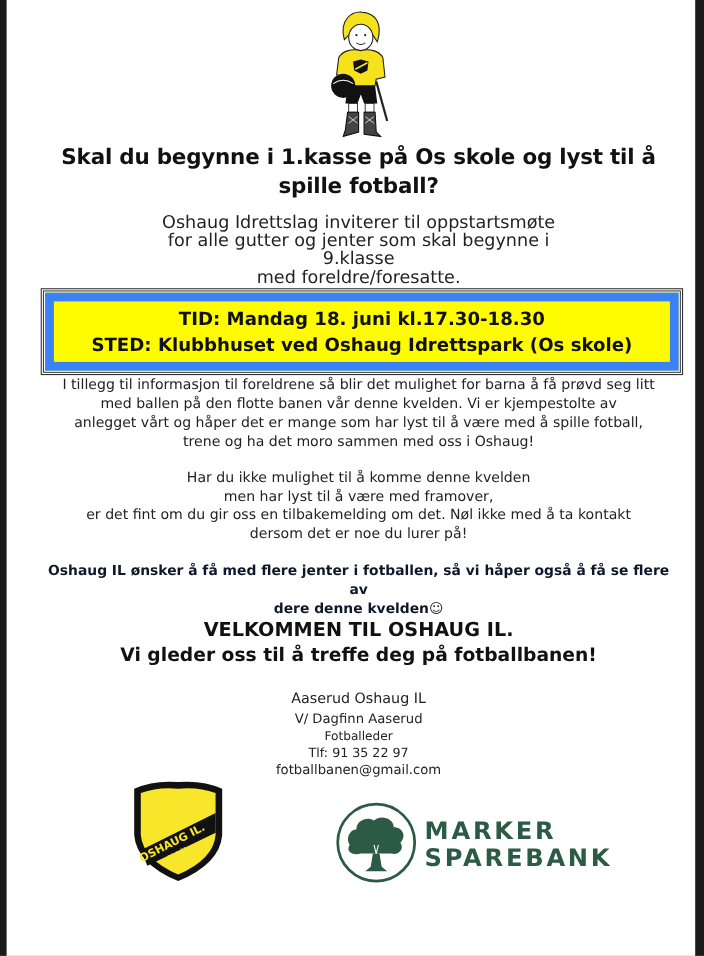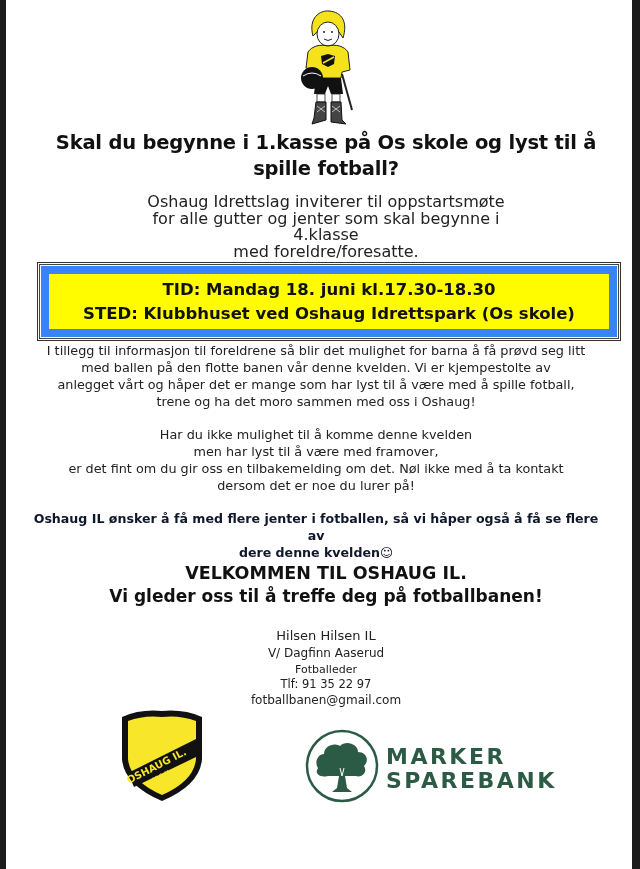--- a/index.html
+++ b/index.html
@@ -31,21 +31,21 @@
       border:8px solid #3b82f6;
       outline:1px solid #444; outline-offset:1px;
       box-shadow: 0 0 0 3px #fff, 0 0 0 4px #333;
     }
     .infobox .line {
       font-weight:bold; font-size:16.5px; line-height:24px; color:#111;
       text-align:center;
     }
     .infobox .l1 { margin-top:4px; }
     .para {
-      left:20px; width:580px;
+      left:30px; width:580px;
       font-size:12.8px; line-height:17px; color:#222;
     }
     .p1 { top:342px; }
     .p2 { top:426px; }
     .p3 { top:510px; font-weight:bold; font-size:12.6px; line-height:17px; color:#0f172a; }
     .welcome {
       left:30px; width:580px; top:562px;
       font-weight:bold; color:#111;
     }
     .welcome .w1 { font-size:17.5px; line-height:23px; }
@@ -97,21 +97,21 @@
       <path d="M22 94 L32 94 L32 112 L18 116 L20 110 Z" fill="#444" stroke="#111" stroke-width="1"></path>
       <path d="M37 94 L47 94 L48 112 L52 116 L37 114 Z" fill="#444" stroke="#111" stroke-width="1"></path>
       <path d="M23 98 L31 104 M31 98 L23 104 M38 98 L46 104 M46 98 L38 104" stroke="#ddd" stroke-width="0.8"></path>
     </svg>
   </div>
 
   <div class="abs title center">Skal du begynne i 1.kasse på Os skole og lyst til å spille fotball?</div>
 
   <div class="abs intro center">
     <div>Oshaug Idrettslag inviterer til oppstartsmøte</div>
-    <div>for alle gutter og jenter som skal begynne i 4.klasse</div>
+    <div>for alle gutter og jenter som skal begynne i 9.klasse</div>
     <div>med foreldre/foresatte.</div>
   </div>
 
   <div class="abs infobox">
     <div class="line l1">TID: Mandag 18. juni kl.17.30-18.30</div>
     <div class="line">STED: Klubbhuset ved Oshaug Idrettspark (Os skole)</div>
   </div>
 
   <div class="abs para p1 center">
     <div>I tillegg til informasjon til foreldrene så blir det mulighet for barna å få prøvd seg litt</div>
@@ -131,21 +131,21 @@
     <div>Oshaug IL ønsker å få med flere jenter i fotballen, så vi håper også å få se flere av</div>
     <div>dere denne kvelden☺</div>
   </div>
 
   <div class="abs welcome center">
     <div class="w1">VELKOMMEN TIL OSHAUG IL.</div>
     <div class="w2">Vi gleder oss til å treffe deg på fotballbanen!</div>
   </div>
 
   <div class="abs sign center">
-    <div class="s1">Hilsen Hilsen IL</div>
+    <div class="s1">Aaserud Oshaug IL</div>
     <div class="s2">V/ Dagfinn Aaserud</div>
     <div class="s3">Fotballeder</div>
     <div class="s4">Tlf: 91 35 22 97</div>
     <div class="s5">fotballbanen@gmail.com</div>
   </div>
 
   <div class="abs club-logo">
     <svg width="88" height="96" viewBox="0 0 88 96">
       <path d="M4 10 Q22 2 44 4 Q66 2 84 10 L84 52 Q82 78 44 94 Q6 78 4 52 Z" fill="#111"></path>
       <path d="M10 14 Q26 8 44 10 Q62 8 78 14 L78 52 Q76 74 44 88 Q12 74 10 52 Z" fill="#f7e62a"></path>

